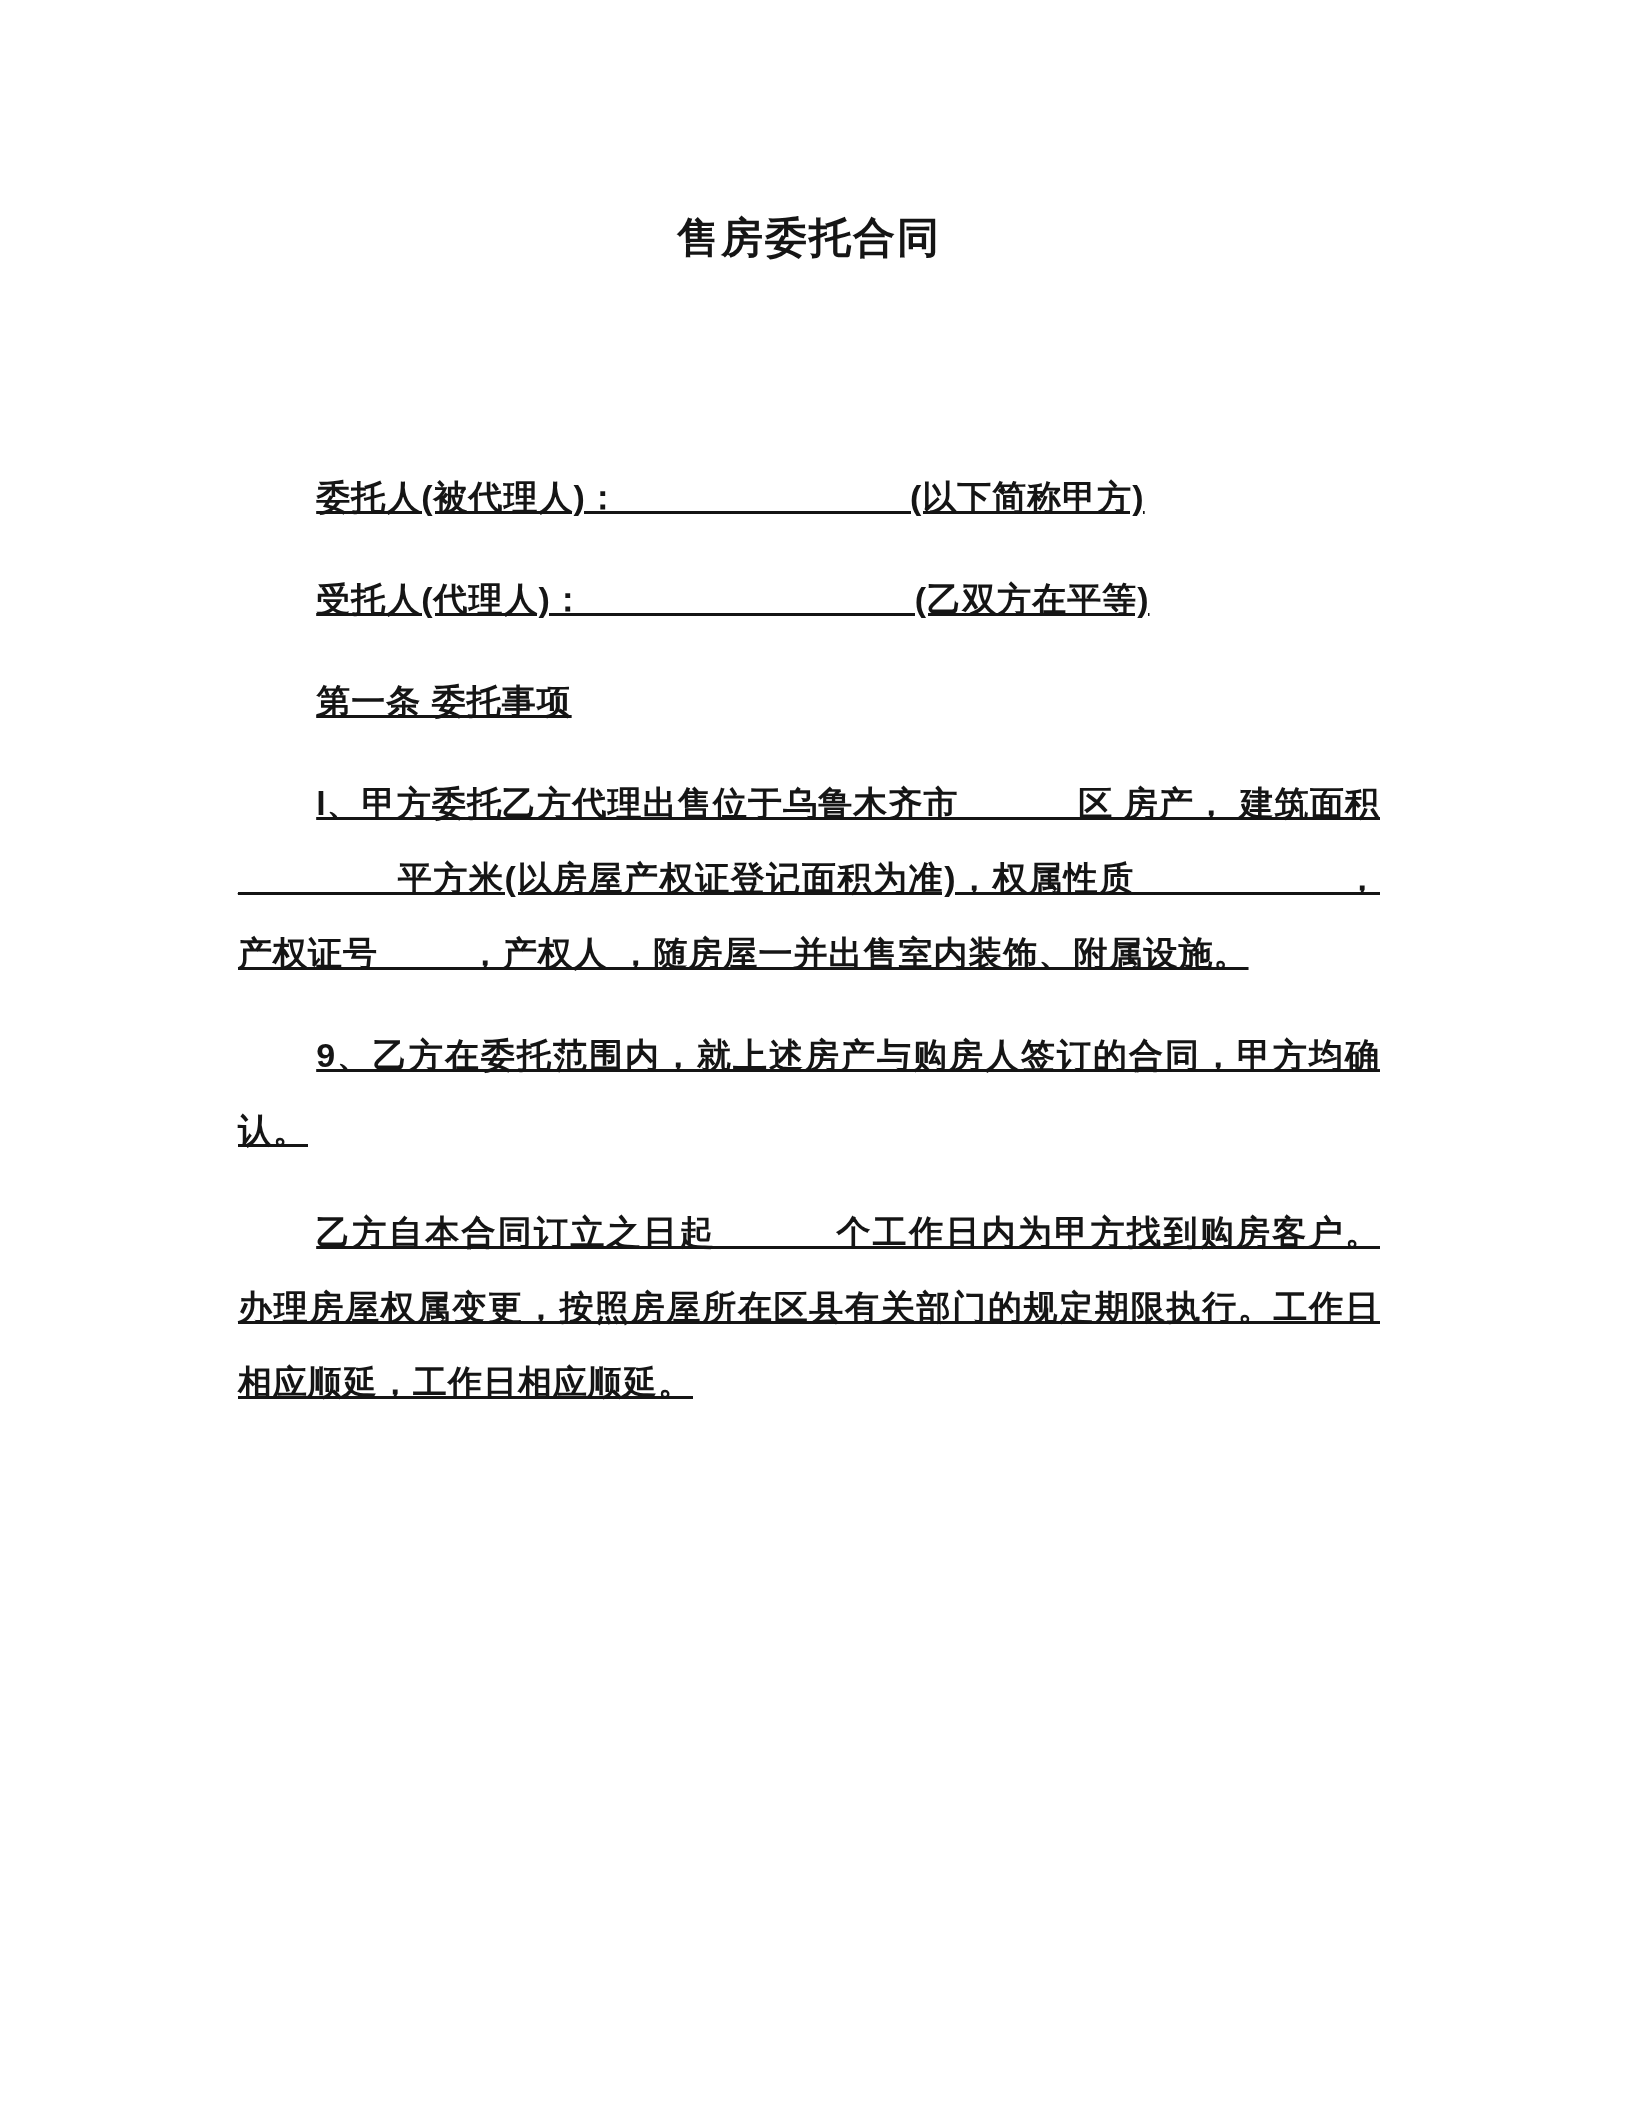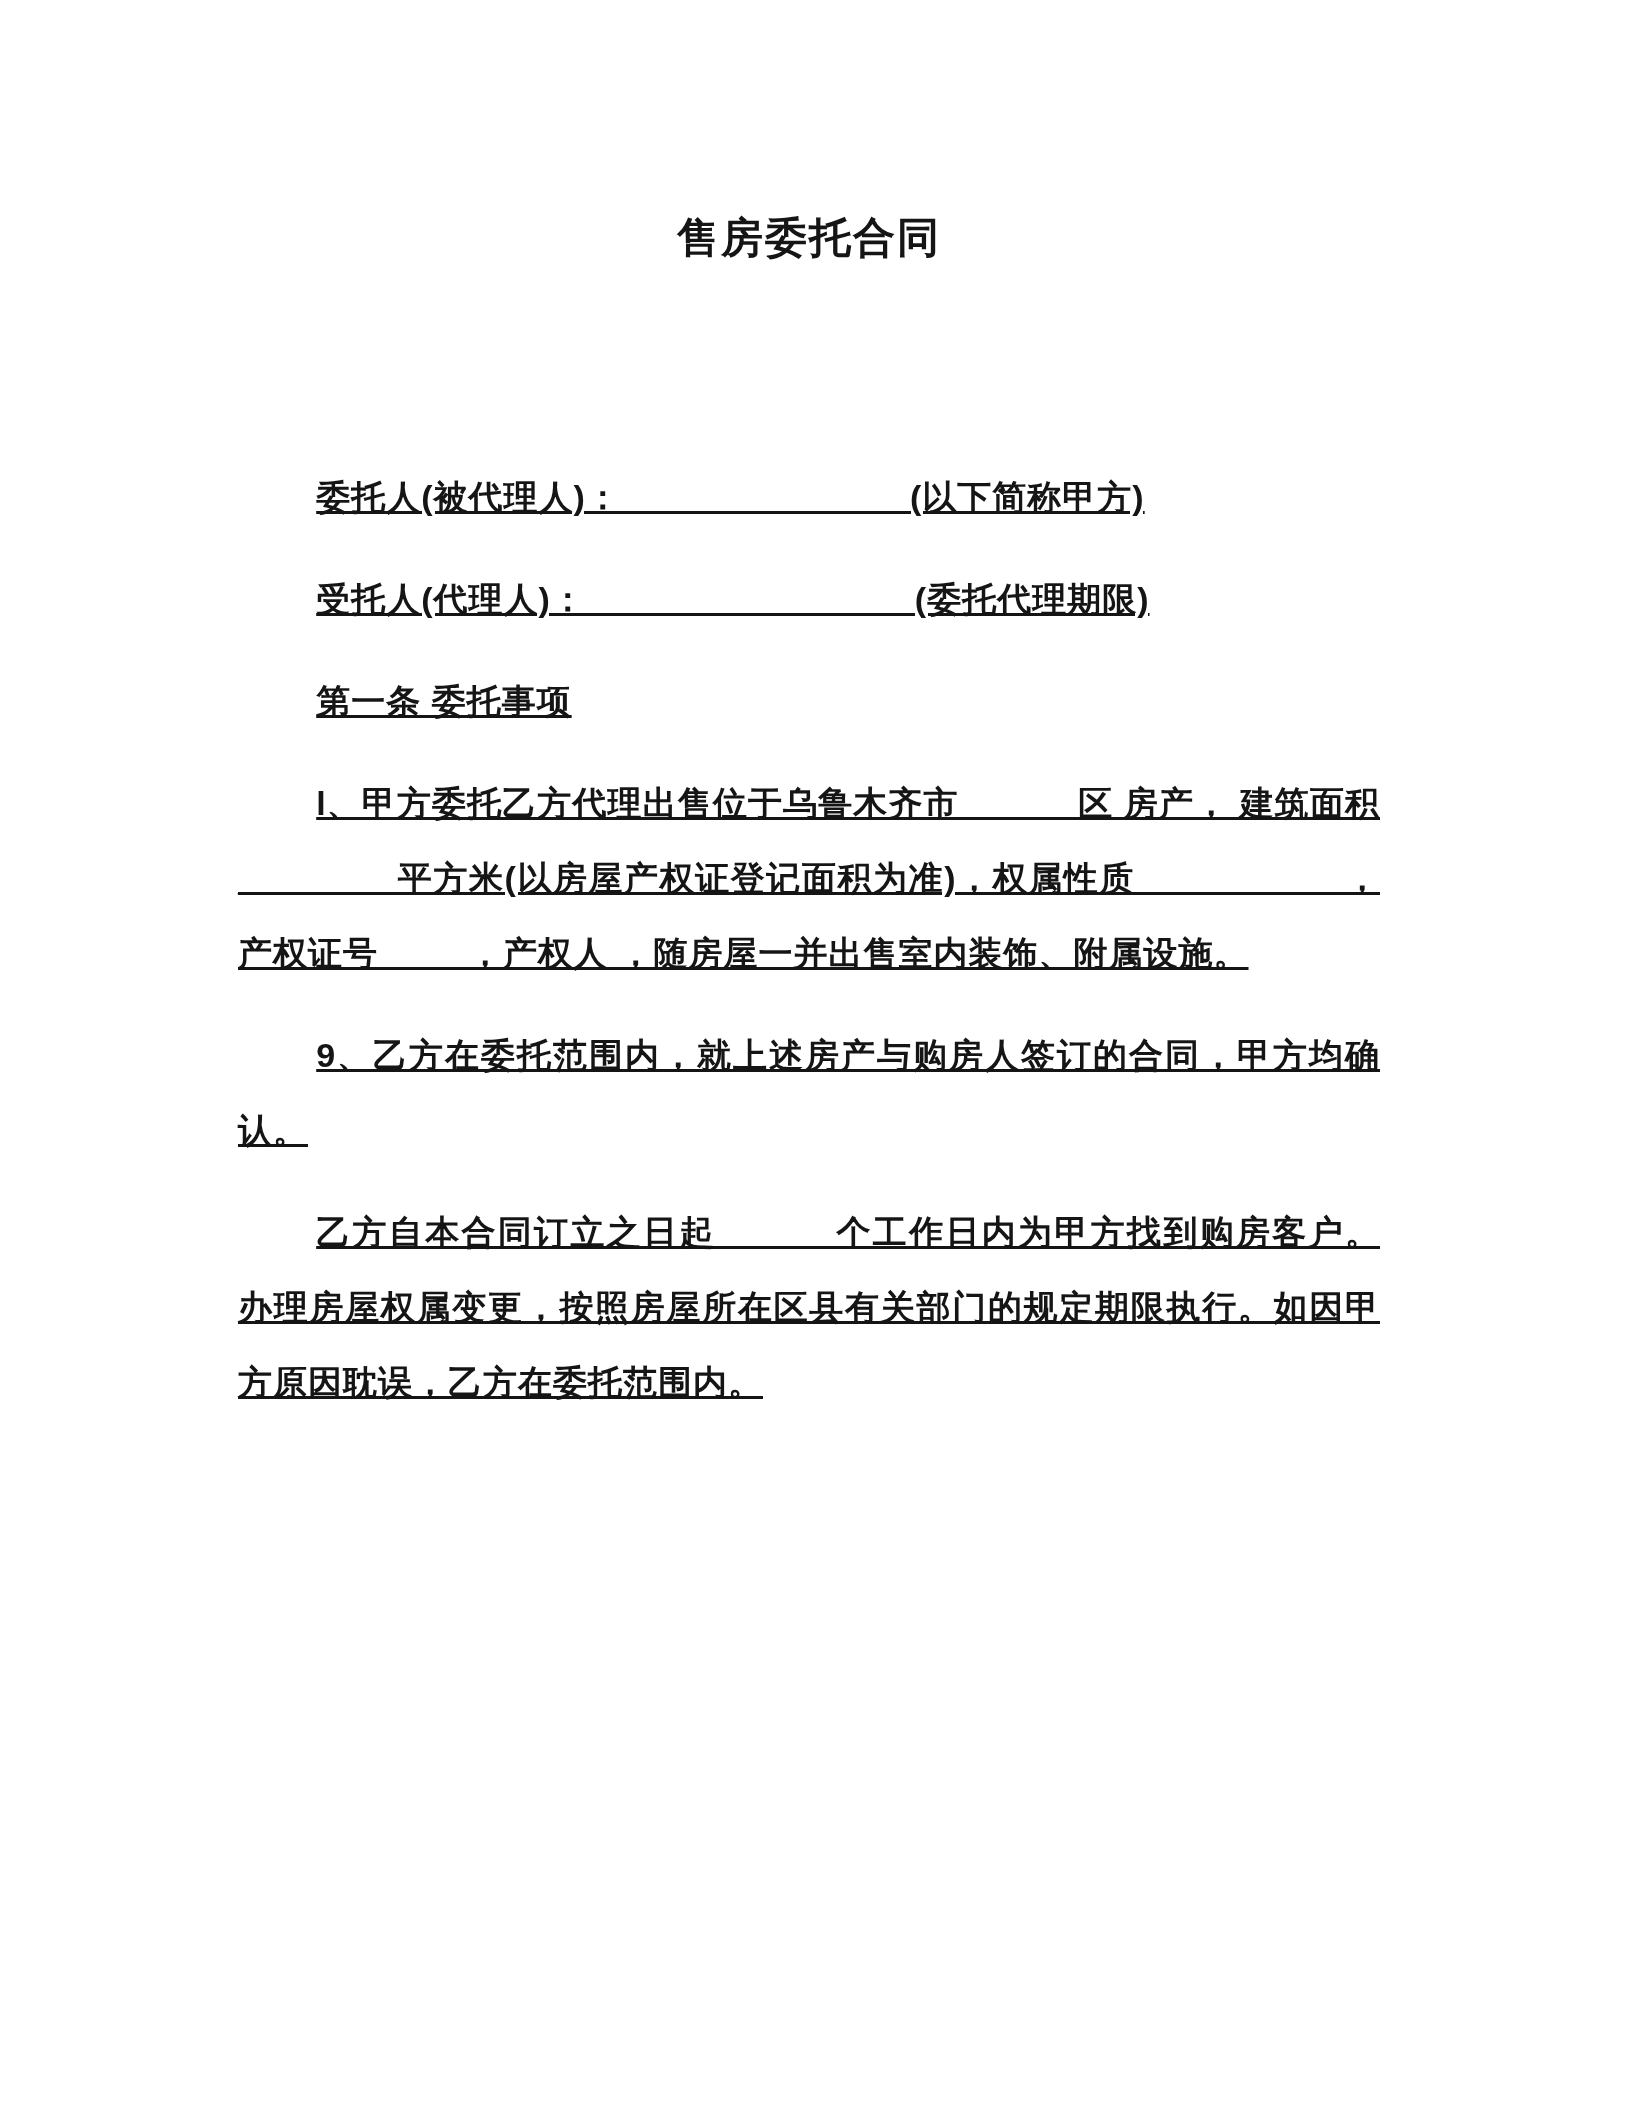--- a/index.html
+++ b/index.html
@@ -47,25 +47,25 @@
 </style>
 </head>
 <body>
 
 <div class="page">
 
   <h1 class="doc-title">售房委托合同</h1>
 
   <p class="para field-line">委托人(被代理人)： ______________(以下简称甲方)</p>
 
-  <p class="para field-line">受托人(代理人)： ________________(委托代理期限)</p>
+  <p class="para field-line">受托人(代理人)： ________________(乙双方在平等)</p>
 
 
   <p class="para heading">第一条 委托事项</p>
 
   <p class="para body">l、甲方委托乙方代理出售位于乌鲁木齐市______区 房产， 建筑面积________平方米(以房屋产权证登记面积为准)，权属性质__________ ，产权证号____ ，产权人 ，随房屋一并出售室内装饰、附属设施。</p>
 
   <p class="para body">9、乙方在委托范围内，就上述房产与购房人签订的合同，甲方均确认。</p>
 
 
-  <p class="para body">乙方自本合同订立之日起______个工作日内为甲方找到购房客户。办理房屋权属变更，按照房屋所在区县有关部门的规定期限执行。如因甲方原因耽误，乙方在委托范围内。</p>
+  <p class="para body">乙方自本合同订立之日起______个工作日内为甲方找到购房客户。办理房屋权属变更，按照房屋所在区县有关部门的规定期限执行。工作日相应顺延，工作日相应顺延。</p>
 
 </div>
 
 </body></html>

